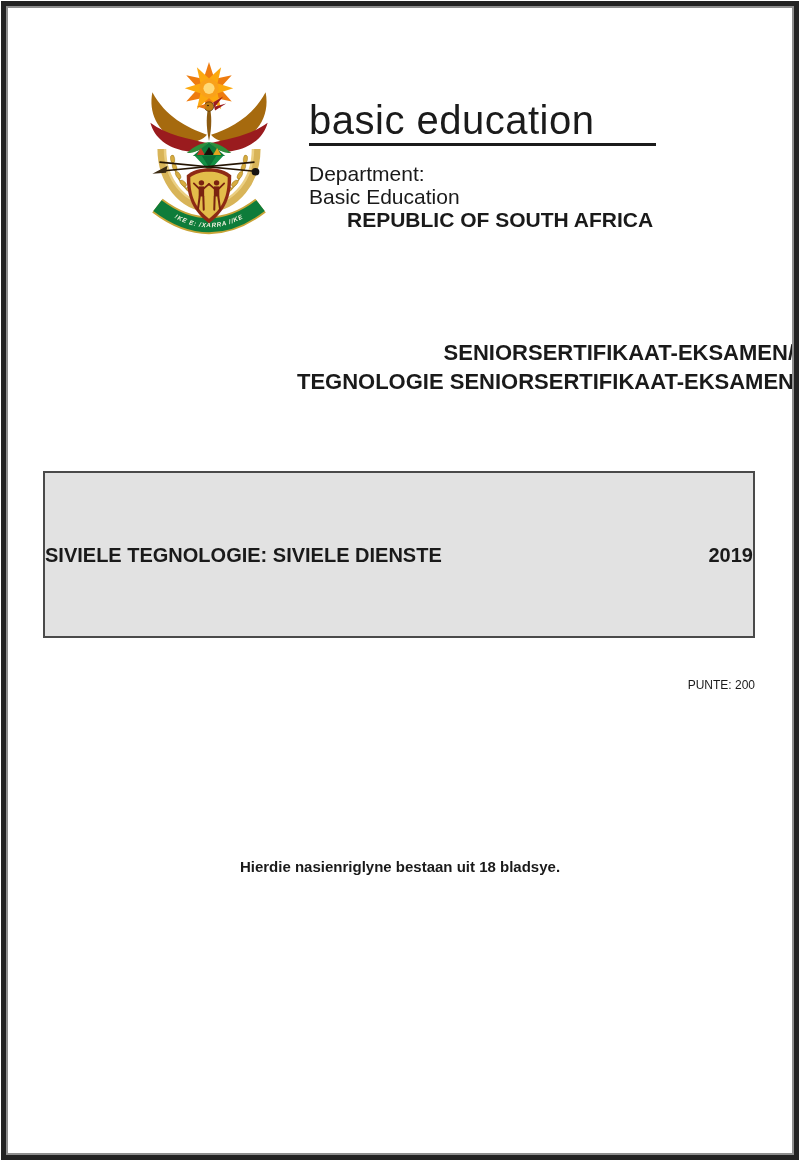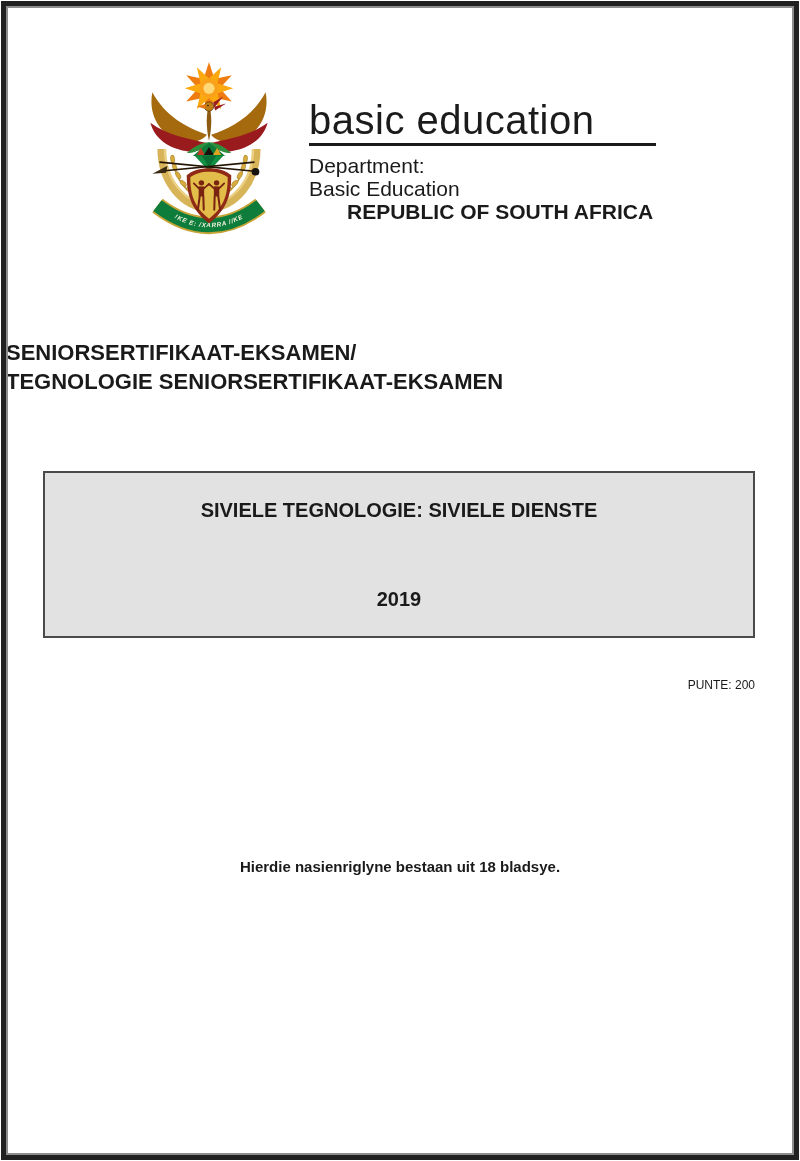--- a/index.html
+++ b/index.html
@@ -20,31 +20,31 @@
     border:2px solid #8e8e8e;
     pointer-events:none;
   }
   .emblem { position:absolute; left:140px; top:52px; width:126px; height:184px; }
   .brand {
     position:absolute; left:303px; top:92px;
     font-size:40px; font-weight:400; letter-spacing:0.5px; color:#1b1b1b;
     white-space:nowrap;
   }
   .brand-rule { position:absolute; left:303px; top:137px; width:347px; height:3px; background:#1b1b1b; }
-  .dept-block { position:absolute; left:303px; top:148px; font-size:21px; line-height:23px; }
+  .dept-block { position:absolute; left:303px; top:156px; font-size:21px; line-height:23px; }
   .dept-country { font-weight:bold;margin-left:38px; }
   .exam-title {
     position:absolute; left:0; top:332px; width:100%;
-    text-align:left; font-weight:bold; font-size:22px; line-height:29px;
+    text-align:right; font-weight:bold; font-size:22px; line-height:29px;
   }
   .subject-box {
     position:absolute; left:37px; top:465px; width:712px; height:167px;
     box-sizing:border-box;
     background:#e2e2e2; border:2px solid #4a4a4a;
-    display:flex; flex-direction:column; justify-content:space-between; align-items:center;
+    display:flex; flex-direction:row; justify-content:space-between; align-items:center;
     padding:26px 0 25px 0;
     font-weight:bold; font-size:20px; text-align:center;
   }
   .marks { position:absolute; right:39px; top:672px; font-weight:normal; font-size:12px; }
   .pages-note { position:absolute; left:0; top:852px; width:100%; text-align:center; font-weight:bold; font-size:15px; }
   .footer {
     position:absolute; left:37px; right:39px; top:1117px;
     display:flex; justify-content:space-between;
     font-style:italic; font-size:17px;
   }

